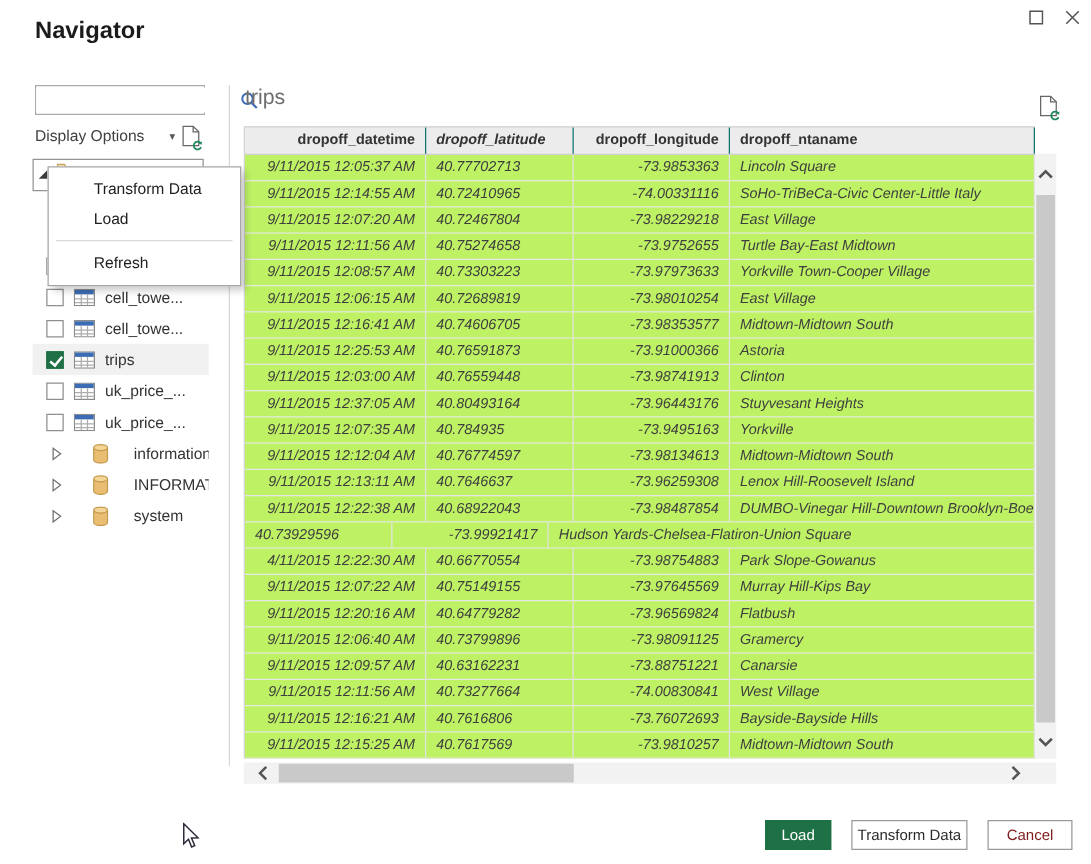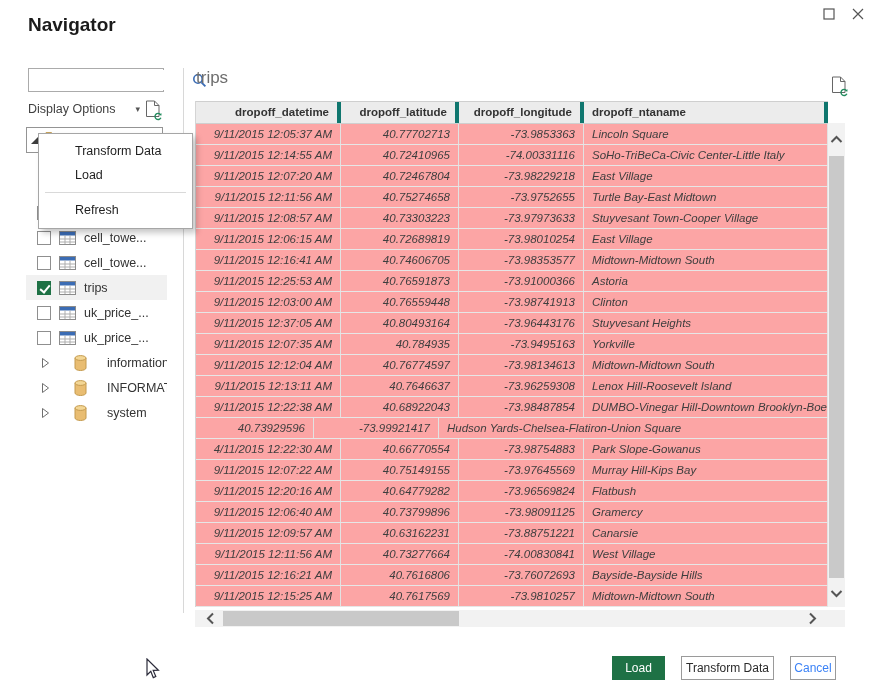--- a/index.html
+++ b/index.html
@@ -42,46 +42,46 @@
   .ticon { margin-left:8px; flex:none; display:flex; align-items:center; }
   .arrow { flex:none; display:flex; align-items:center; width:13px; }
   .tlabel { margin-left:8px; white-space:nowrap; overflow:hidden;text-align:right; }
 
   
   .preview-title { position:absolute; left:196px; top:68px; font-size:17px; color:#6e6e6e; }
   .main-refresh { left:831px; top:76px; }
 
   .ptable { position:absolute; left:195px; top:101px; width:633px; border-left:1px solid #d4d4d4; }
   .thead { display:flex; background:#ececec; border-top:1px solid #cfcfcf; border-bottom:1px solid #cfcfcf; height:23px; }
-  .hcell { font-size:11.5px; font-weight:bold; color:#333; padding:4px 8px 0 8px; border-right:4px solid #0f766e; white-space:nowrap; overflow:hidden; }
-  .trow { display:flex; height:21px; border-bottom:1px solid #e6e6e6; background:#fca5a5; }
+  .hcell { font-size:11.5px; font-weight:bold; color:#333; padding:4px 8px 0 8px; border-right:1px solid #0f766e; white-space:nowrap; overflow:hidden; }
+  .trow { display:flex; height:21px; border-bottom:1px solid #e6e6e6; background:#bef264; }
   .tcell { font-size:11.5px; font-style:italic; color:#3e3e3e; line-height:20px; padding:0 8px; border-right:1px solid #e2e2e2; white-space:nowrap; overflow:hidden; }
   .c0 { width:145px; text-align:right; }
-  .c1 { width:118px; text-align:right; }
+  .c1 { width:118px; text-align:left;font-style:italic; }
   .c2 { width:125px; text-align:right; }
   .c3 { flex:1; text-align:left; font-style:normal; }
   .tcell.c3 { font-style:italic; }
 
   
   .vscroll { position:absolute; left:828px; top:123px; width:17px; height:484px; background:#f2f2f2; }
   .vscroll .arr { position:absolute; left:0; width:17px; height:20px; display:flex; align-items:center; justify-content:center; cursor:pointer; }
   .vscroll .arr.up { top:6px; } .vscroll .arr.down { bottom:4px; }
   .vthumb { position:absolute; left:1px; top:33px; width:15px; height:422px; background:#c9c9c9; cursor:pointer; }
 
   
   .hscroll { position:absolute; left:195px; top:610px; width:650px; height:17px; background:#f2f2f2; }
   .hscroll .arr { position:absolute; top:0; width:22px; height:17px; display:flex; align-items:center; justify-content:center; cursor:pointer; }
   .hscroll .arr.left { left:4px; } .hscroll .arr.right { right:22px; }
   .hthumb { position:absolute; left:28px; top:1px; width:236px; height:15px; background:#c9c9c9; cursor:pointer; }
 
   
   .btn { position:absolute; top:656px; height:24px; font-size:12px; display:flex; align-items:center; justify-content:center; cursor:pointer; font-family:inherit; }
   .btn-load { left:612px; width:53px; background:#1e7145; color:#fff; border:1px solid #1e7145; }
   .btn-transform { left:681px; width:93px; background:#fff; color:#2b2b2b; border:1px solid #9a9a9a; }
-  .btn-cancel { left:790px; width:46px; background:#fff; color:#3b82f6; border:1px solid #9a9a9a; }
+  .btn-cancel { left:790px; width:68px; background:#fff; color:#7f1d1d; border:1px solid #9a9a9a; }
 
   .cursor { position:absolute; left:145px; top:658px; z-index:20; pointer-events:none; }
 </style>
 </head>
 <body>
 
 <div class="win-title">Navigator</div>
 <div class="win-btn win-max">
   <svg width="12" height="12">
       <rect x="1" y="1" width="10" height="10" fill="none" stroke="#555" stroke-width="1.2"></rect>
@@ -290,21 +290,21 @@
       <div class="trow">
         <div class="tcell c0">9/11/2015 12:11:56 AM</div>
         <div class="tcell c1">40.75274658</div>
         <div class="tcell c2">-73.9752655</div>
         <div class="tcell c3">Turtle Bay-East Midtown</div>
       </div>
       <div class="trow">
         <div class="tcell c0">9/11/2015 12:08:57 AM</div>
         <div class="tcell c1">40.73303223</div>
         <div class="tcell c2">-73.97973633</div>
-        <div class="tcell c3">Stuyvesant Town-Cooper Village</div>
+        <div class="tcell c3">Yorkville Town-Cooper Village</div>
       </div>
       <div class="trow">
         <div class="tcell c0">9/11/2015 12:06:15 AM</div>
         <div class="tcell c1">40.72689819</div>
         <div class="tcell c2">-73.98010254</div>
         <div class="tcell c3">East Village</div>
       </div>
       <div class="trow">
         <div class="tcell c0">9/11/2015 12:16:41 AM</div>
         <div class="tcell c1">40.74606705</div>

